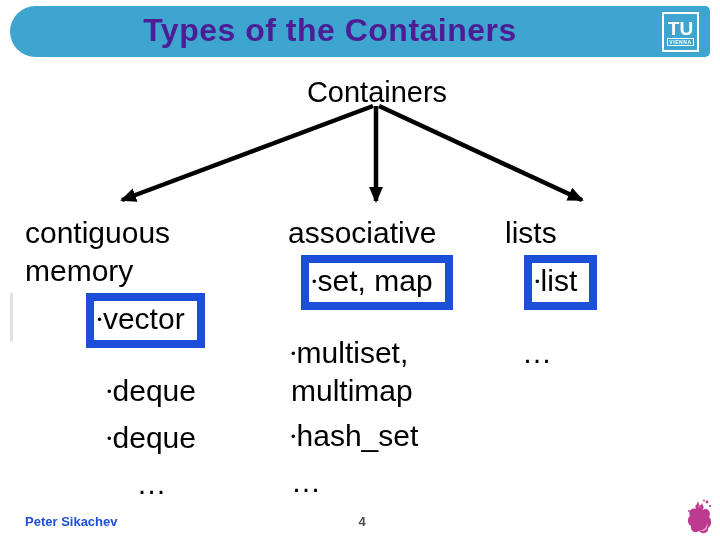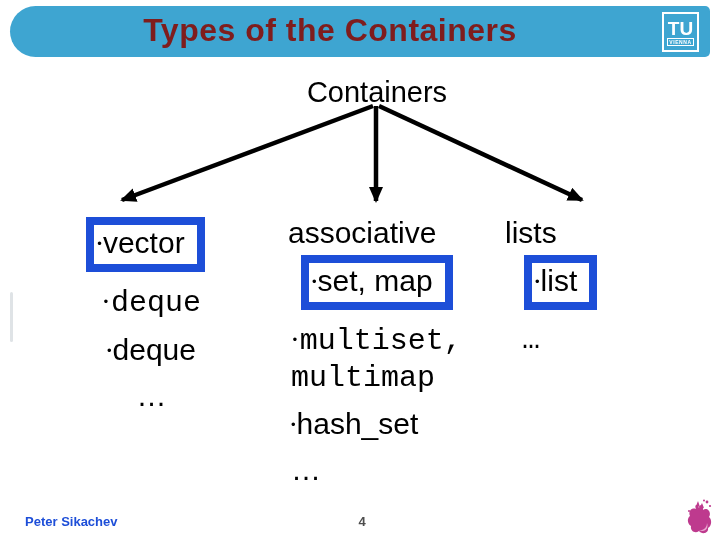--- a/index.html
+++ b/index.html
@@ -9,21 +9,21 @@
     font-family:"Liberation Sans","DejaVu Sans",sans-serif;
   }
   
   .title-bar{
     position:absolute;left:10px;top:6px;width:700px;height:51px;
     background:#3ea5d1;
     border-radius:26px 5px 5px 26px;
   }
   .title-text{
     position:absolute;left:0;right:60px;top:50%;transform:translateY(-54%);
-    text-align:center;color:#7f1d1d;font-size:32px;font-weight:bold;
+    text-align:center;color:#4c1d95;font-size:32px;font-weight:bold;
     letter-spacing:0.5px;white-space:nowrap;
   }
   .tu-logo{
     position:absolute;right:11px;top:6px;width:37px;height:40px;
     border:2px solid #ffffff;box-sizing:border-box;
     display:flex;flex-direction:column;align-items:center;justify-content:center;
     padding:2px 1px 2px;
   }
   .tu-top{color:#ffffff;font-weight:bold;font-size:19px;line-height:19px;letter-spacing:0px;}
   .tu-bottom{
@@ -40,21 +40,21 @@
   .arrows{position:absolute;left:0;top:0;width:720px;height:540px;pointer-events:none;}
   
   .column{position:absolute;top:214px;font-size:30px;color:#000;}
   .col-0{left:25px;width:235px;}
   .col-1{left:288px;width:185px;}
   .col-2{left:505px;width:150px;}
   .col-header{line-height:38px;white-space:pre-line;}
   .row{margin-top:9px;line-height:37px;}
   .row.boxed-row{margin-top:3px;}
   .row.gap-sm{margin-top:8px;}
-  .row.gap-md{margin-top:12px;font-family:Liberation Mono, monospace;}
+  .row.gap-md{margin-top:24px;}
   .boxed-item{
     display:inline-block;border:8px solid #1d4ed8;
     padding:1px 12px 3px 3px;line-height:34px;
   }
   .col-0 .row{padding-left:18px;text-align:center;}
   .col-0 .boxed-row{padding-left:6px;}
   .col-1 .row{padding-left:3px;}
   .col-1 .boxed-row{padding-left:0;margin-left:13px;}
   .col-2 .row{padding-left:17px;}
   .col-2 .boxed-row{padding-left:0;margin-left:19px;}
@@ -96,20 +96,22 @@
     <marker id="ah" markerUnits="userSpaceOnUse" markerWidth="18" markerHeight="16" refX="14" refY="7" orient="auto">
       <path d="M0,0 L16,7 L0,14 z" fill="#000"></path>
     </marker>
   </defs>
   <line x1="373" y1="106" x2="122" y2="200" stroke="#000" stroke-width="4.5" marker-end="url(#ah)"></line>
   <line x1="376" y1="106" x2="376" y2="201" stroke="#000" stroke-width="4.5" marker-end="url(#ah)"></line>
   <line x1="379" y1="106" x2="582" y2="200" stroke="#000" stroke-width="4.5" marker-end="url(#ah)"></line>
 </svg>
 
 <div class="column col-0">
+  <div class="col-header">contiguous
+memory</div>
   <div class="row boxed-row">
     <span class="boxed-item"><span class="bullet">•</span><span>vector</span></span>
   </div>
   <div class="row gap-md"><span class="bullet">•</span><span>deque</span></div>
   <div class="row"><span class="bullet">•</span><span>deque</span></div>
   <div class="row gap-sm"><span>…</span></div>
 </div>
 
 <div class="column col-1">
   <div class="col-header">associative</div>

